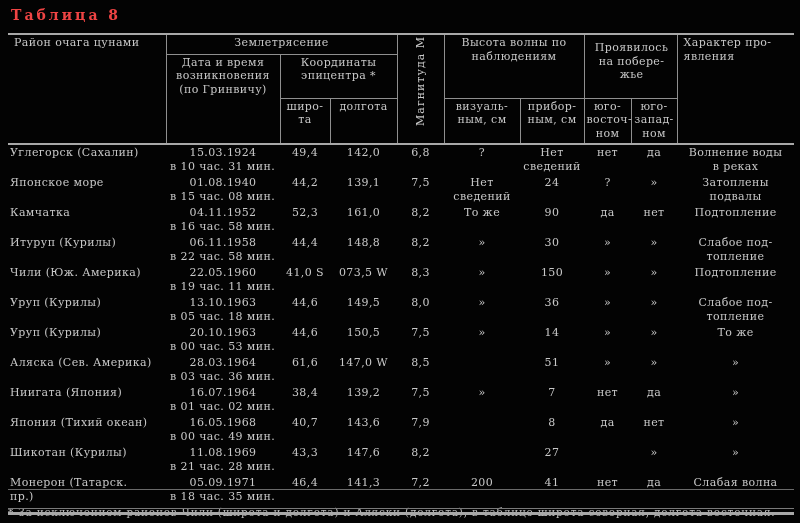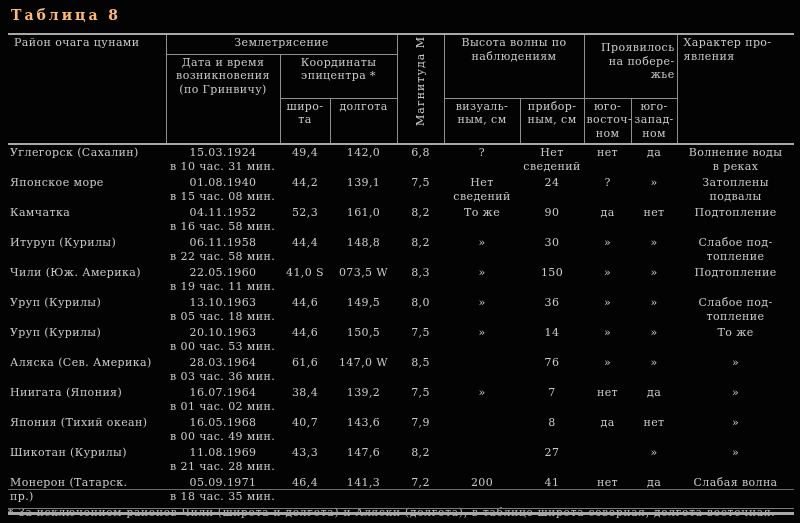--- a/index.html
+++ b/index.html
@@ -3,21 +3,21 @@
 <meta charset="utf-8">
 <style>
   html,body{margin:0;padding:0;}
   body{
     width:800px;height:523px;overflow:hidden;position:relative;
     background:#030303;color:#c8c8c8;
     font-family:"DejaVu Serif", serif;
   }
   .table-label{
     position:absolute;left:11px;top:7px;
-    font-size:14px;font-weight:bold;letter-spacing:3px;color:#fdba74;
+    font-size:14px;font-weight:bold;letter-spacing:3px;color:#ef4444;
   }
   table.main{
     position:absolute;left:8px;top:33px;width:786px;
     border-collapse:collapse;table-layout:fixed;
     border-top:2px solid #a8a8a8;
   }
   table.main th, table.main td{
     font-weight:normal;color:#c8c8c8;
     padding:1px 2px;vertical-align:top;
     font-size:11px;line-height:13.5px;letter-spacing:0.4px;
@@ -25,21 +25,21 @@
   }
   
   thead th{
     border:1px solid #8f8f8f;border-top:none;
     font-size:10.5px;line-height:12px;
     text-align:center;vertical-align:middle;
   }
   thead tr th:first-child{border-left:none;}
   thead tr th.last{border-right:none;}
   thead th.h-region{text-align:left;padding-left:6px;}
-  thead th.h-coast{text-align:right;padding-left:4px;vertical-align:top;padding-top:6px;}
+  thead th.h-coast{text-align:center;padding-left:4px;vertical-align:top;padding-top:6px;}
   thead th.h-character{text-align:left;padding-left:6px;}
   .v-text{
     writing-mode:vertical-rl;transform:rotate(180deg);
     display:inline-block;letter-spacing:1px;white-space:nowrap;
   }
   tr.hr1{height:20px;} tr.hr2{height:44px;} tr.hr3{height:46px;}
   
   tbody td{border:none;text-align:center;height:28px;}
   tbody tr.first td{border-top:2px solid #a8a8a8;}
   td.c-region{text-align:left;padding-left:3px;}
@@ -202,21 +202,21 @@
         <td class="c-sw">»</td>
         <td class="c-character">То же</td>
       </tr>
       <tr>
         <td class="c-region">Аляска (Сев. Америка)</td>
         <td class="c-date"><div class="date-line">28.03.1964</div><div class="time-line">в 03 час. 36 мин.</div></td>
         <td class="c-lat">61,6</td>
         <td class="c-lon">147,0 W</td>
         <td class="c-mag">8,5</td>
         <td class="c-visual"></td>
-        <td class="c-instr">76</td>
+        <td class="c-instr">51</td>
         <td class="c-se">»</td>
         <td class="c-sw">»</td>
         <td class="c-character">»</td>
       </tr>
       <tr>
         <td class="c-region">Ниигата (Япония)</td>
         <td class="c-date"><div class="date-line">16.07.1964</div><div class="time-line">в 01 час. 02 мин.</div></td>
         <td class="c-lat">38,4</td>
         <td class="c-lon">139,2</td>
         <td class="c-mag">7,5</td>

